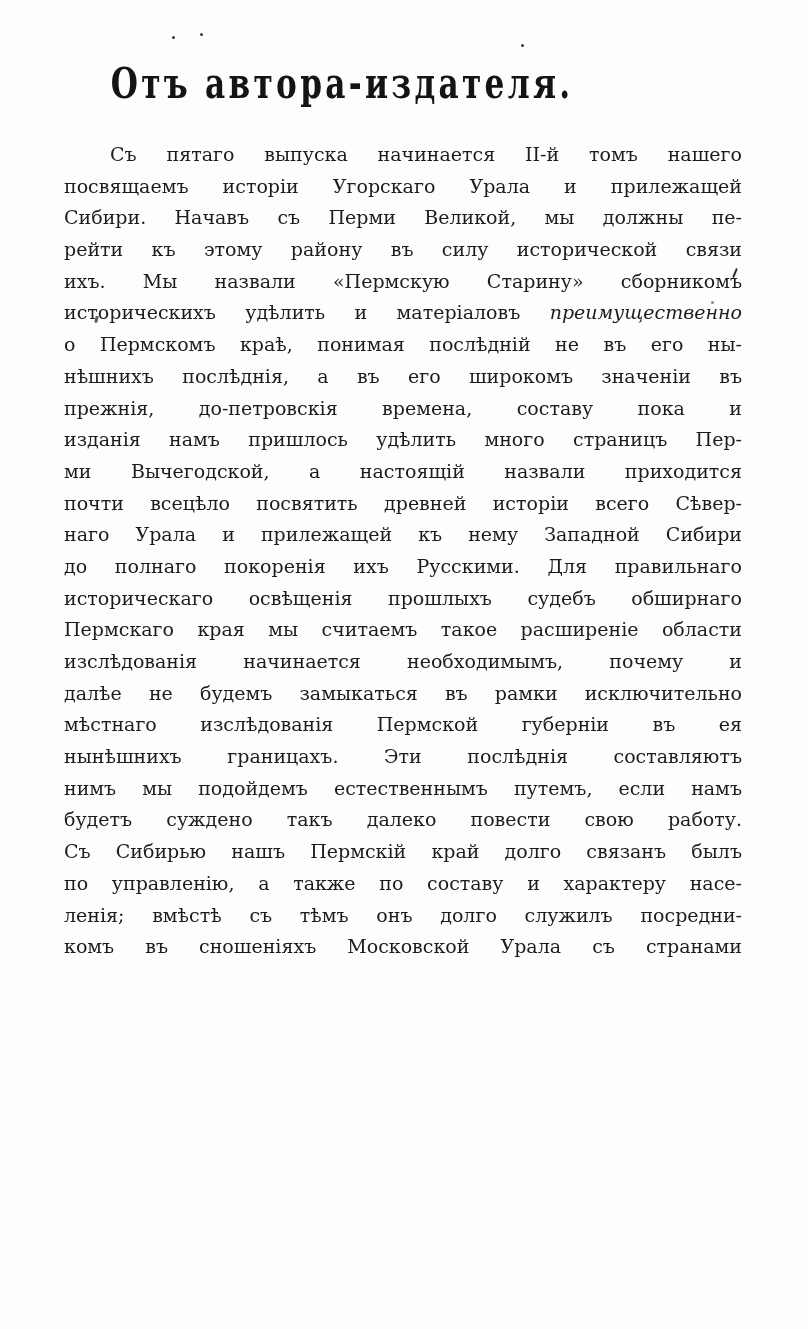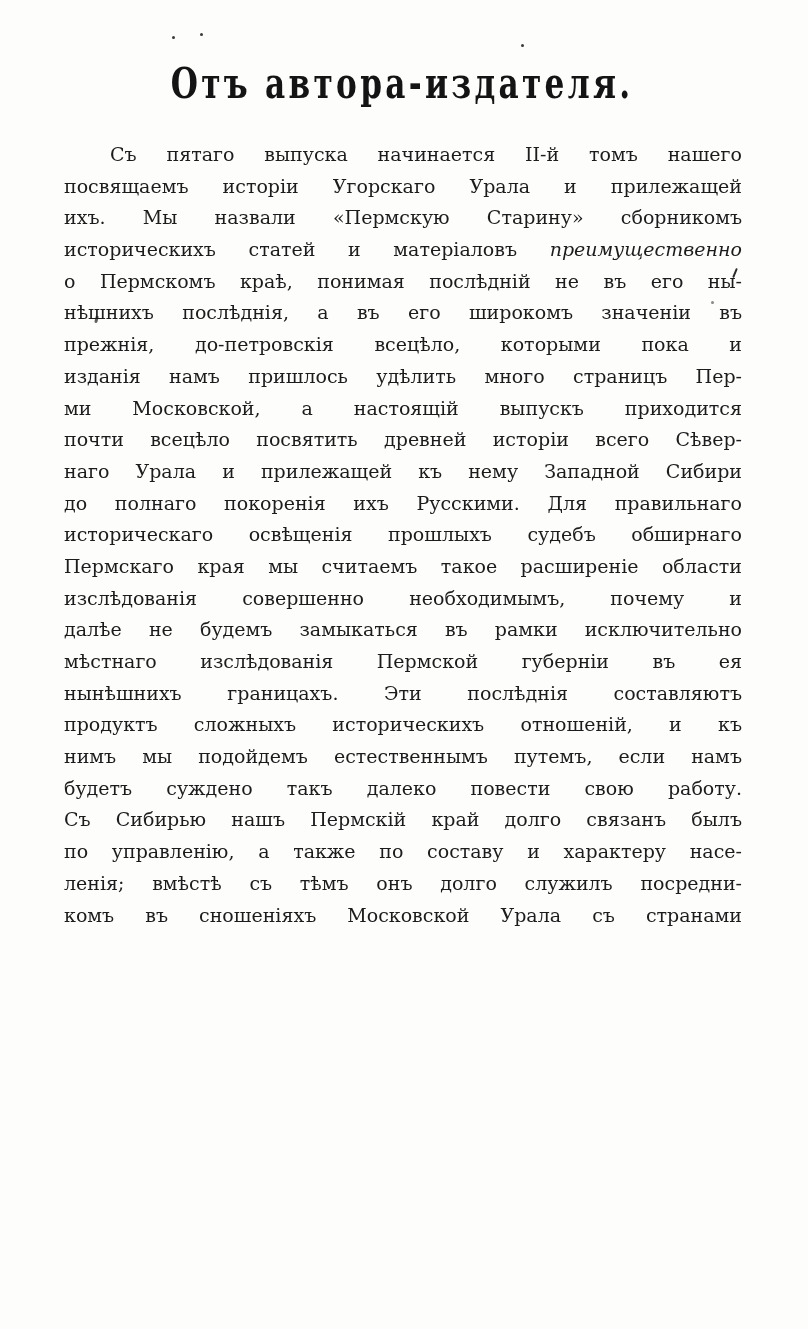--- a/index.html
+++ b/index.html
@@ -14,21 +14,21 @@
   }
   .page {
     position: absolute;
     inset: 0;
   }
   .heading {
     position: absolute;
     top: 60px;
     left: 0;
     width: 684px;
-    text-align: right;
+    text-align: center;
     font-weight: 700;
     font-size: 38px;
     letter-spacing: 4px;
     color: #141414;
     white-space: nowrap;
   }
   .heading .squeeze {
     display: inline-block;
     transform: scale(0.82, 1.14);
     transform-origin: 50% 50%;
@@ -98,37 +98,38 @@
   <div class="tick t1"></div>
   <div class="comma"></div>
 
   <div class="heading">
     <span class="squeeze">Отъ автора-издателя.</span>
   </div>
 
   <div class="body-text">
       <div class="line indent"><span>Съ пятаго выпуска начинается II-й томъ нашего</span></div>
       <div class="line"><span>посвящаемъ исторіи Угорскаго Урала и прилежащей</span></div>
+      <div class="line"><span>Сибири. Начавъ съ Перми Великой, мы должны пе-</span></div>
+      <div class="line"><span>рейти къ этому району въ силу исторической связи</span></div>
       <div class="line"><span>ихъ. Мы назвали «Пермскую Старину» сборникомъ</span></div>
-      <div class="line"><span>историческихъ статей и матеріаловъ </span><span class="em">преимущественно</span></div>
+      <div class="line"><span>историческихъ удѣлить и матеріаловъ </span><span class="em">преимущественно</span></div>
       <div class="line"><span>о Пермскомъ краѣ, понимая послѣдній не въ его ны-</span></div>
       <div class="line"><span>нѣшнихъ послѣднія, а въ его широкомъ значеніи въ</span></div>
-      <div class="line"><span>прежнія, до-петровскія всецѣло, которыми пока и</span></div>
+      <div class="line"><span>прежнія, до-петровскія времена, составу пока и</span></div>
       <div class="line"><span>изданія намъ пришлось удѣлить много страницъ Пер-</span></div>
-      <div class="line"><span>ми Московской, а настоящій выпускъ приходится</span></div>
+      <div class="line"><span>ми Вычегодской, а настоящій назвали приходится</span></div>
       <div class="line"><span>почти всецѣло посвятить древней исторіи всего Сѣвер-</span></div>
       <div class="line"><span>наго Урала и прилежащей къ нему Западной Сибири</span></div>
       <div class="line"><span>до полнаго покоренія ихъ Русскими. Для правильнаго</span></div>
       <div class="line"><span>историческаго освѣщенія прошлыхъ судебъ обширнаго</span></div>
       <div class="line"><span>Пермскаго края мы считаемъ такое расширеніе области</span></div>
-      <div class="line"><span>изслѣдованія совершенно необходимымъ, почему и</span></div>
+      <div class="line"><span>изслѣдованія начинается необходимымъ, почему и</span></div>
       <div class="line"><span>далѣе не будемъ замыкаться въ рамки исключительно</span></div>
       <div class="line"><span>мѣстнаго изслѣдованія Пермской губерніи въ ея</span></div>
       <div class="line"><span>нынѣшнихъ границахъ. Эти послѣднія составляютъ</span></div>
-      <div class="line"><span>продуктъ сложныхъ историческихъ отношеній, и къ</span></div>
       <div class="line"><span>нимъ мы подойдемъ естественнымъ путемъ, если намъ</span></div>
       <div class="line"><span>будетъ суждено такъ далеко повести свою работу.</span></div>
       <div class="line"><span>Съ Сибирью нашъ Пермскій край долго связанъ былъ</span></div>
       <div class="line"><span>по управленію, а также по составу и характеру насе-</span></div>
       <div class="line"><span>ленія; вмѣстѣ съ тѣмъ онъ долго служилъ посредни-</span></div>
       <div class="line"><span>комъ въ сношеніяхъ Московской Урала съ странами</span></div>
     </div>
 
 </div>
 

